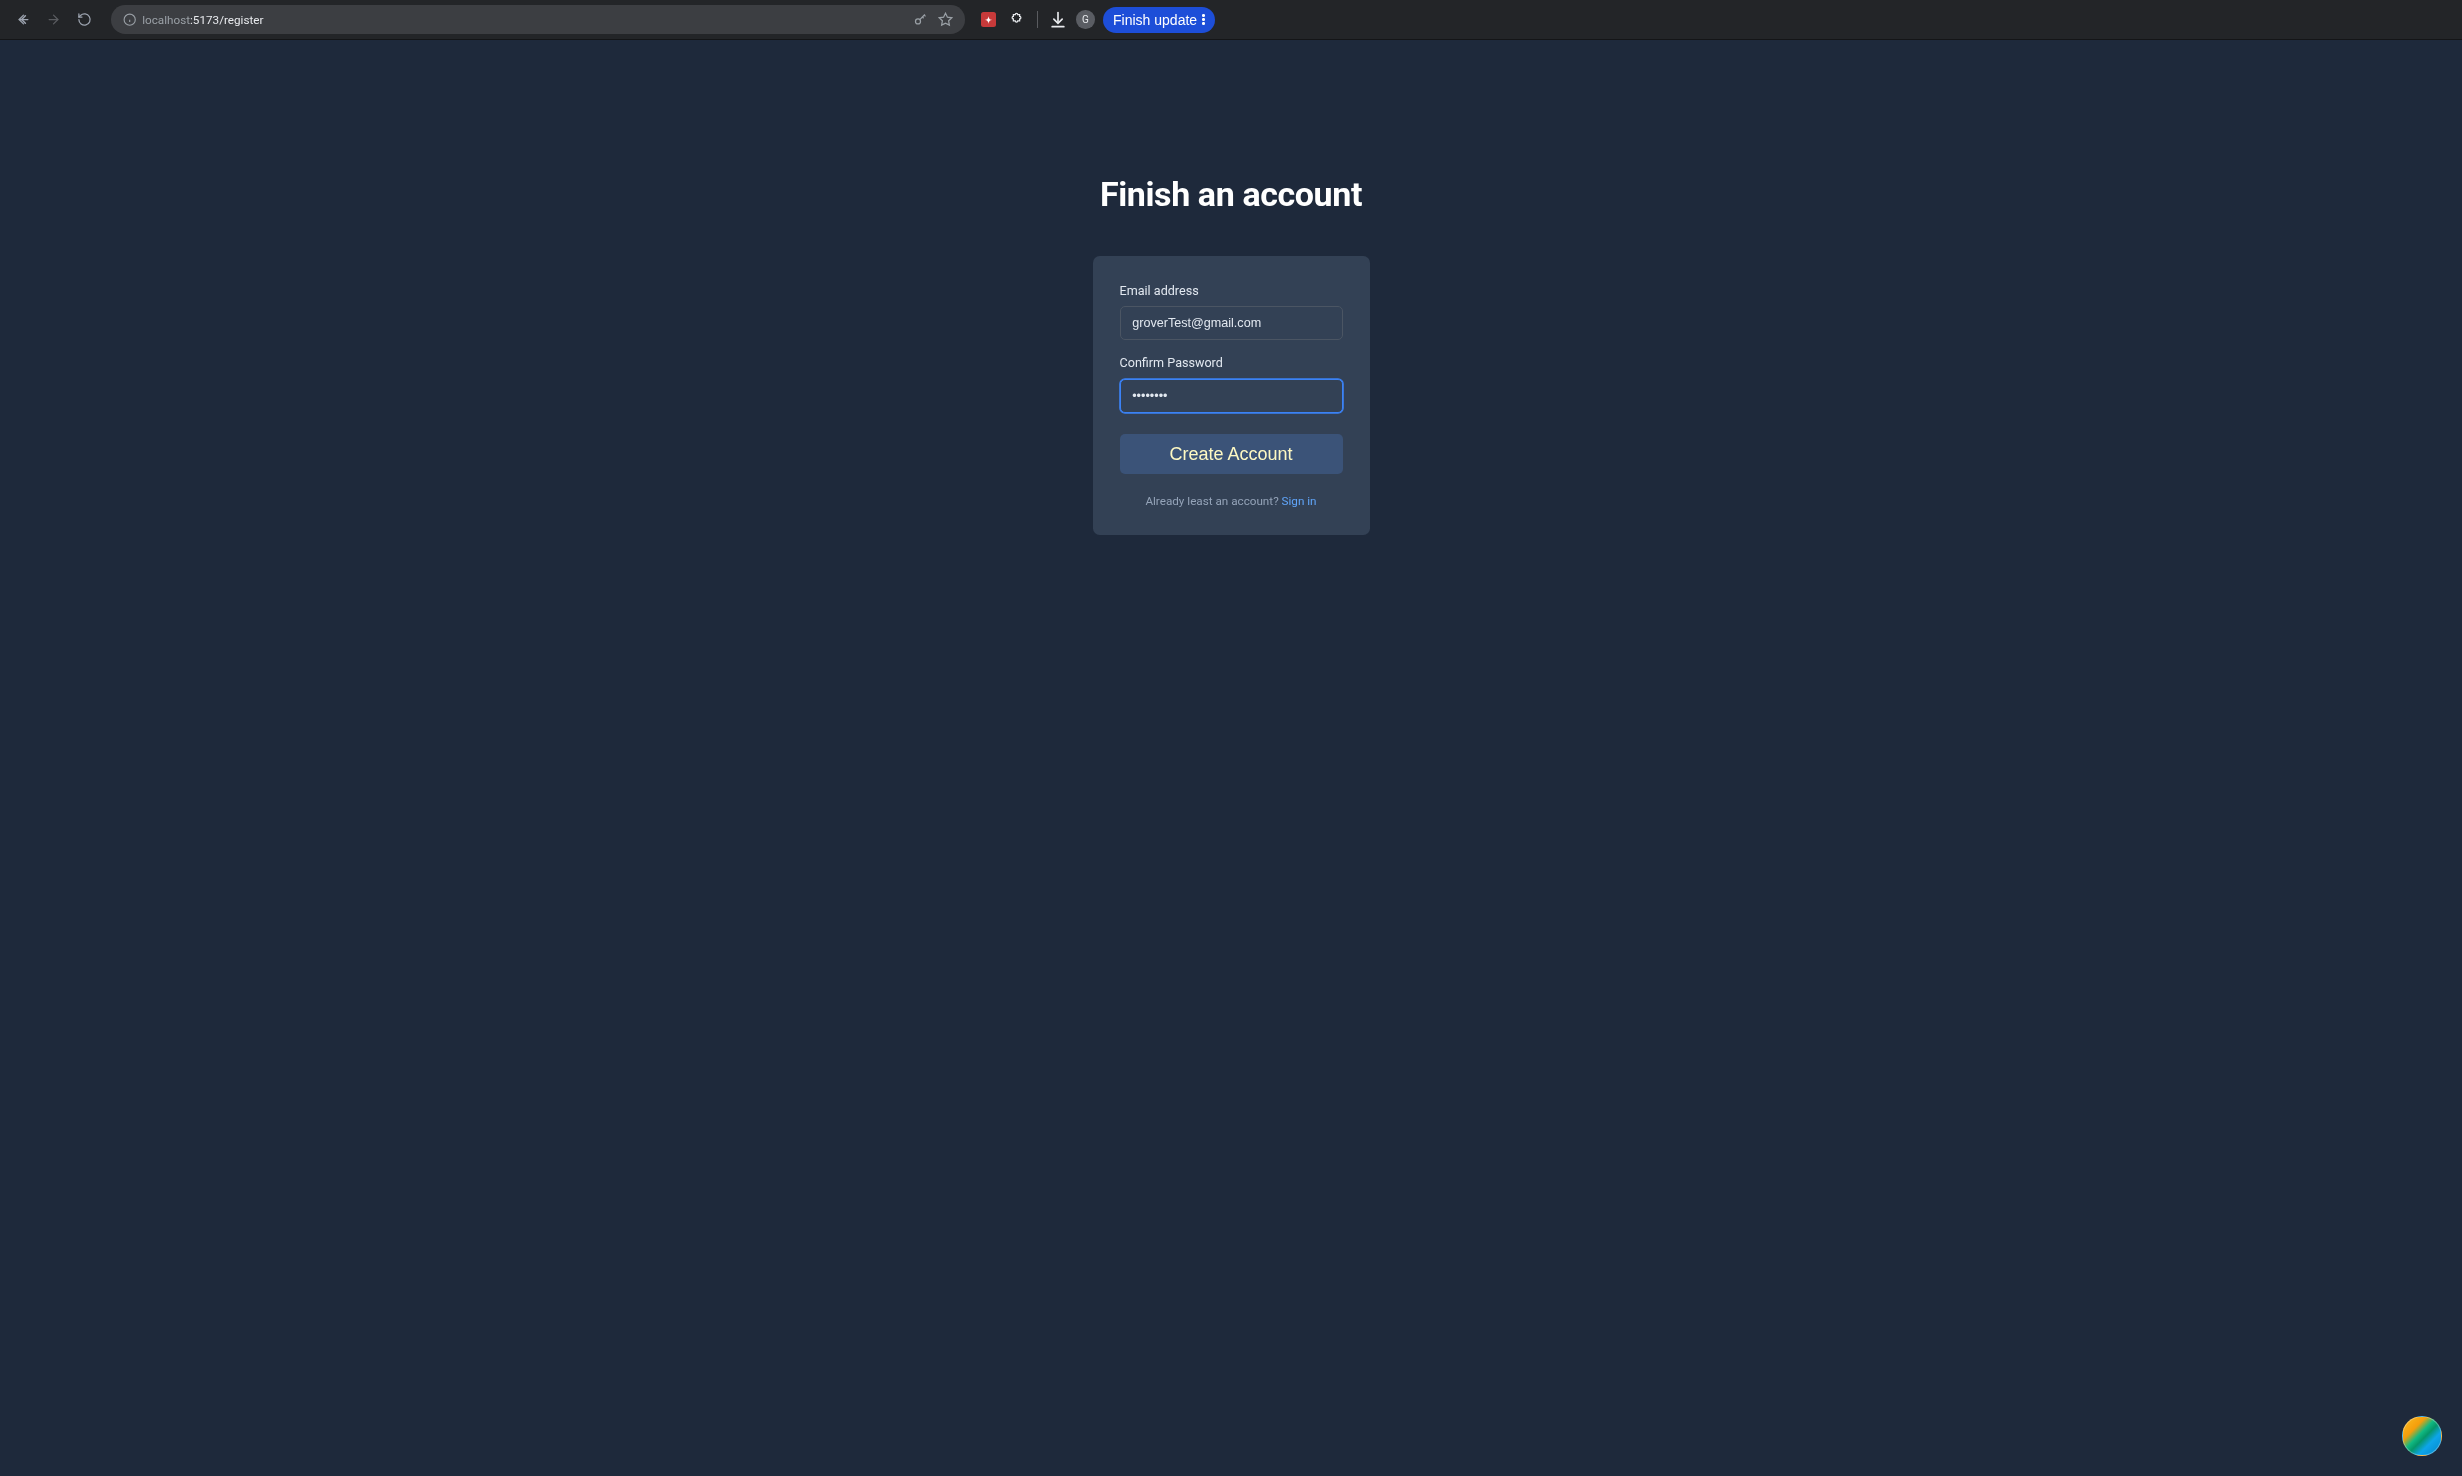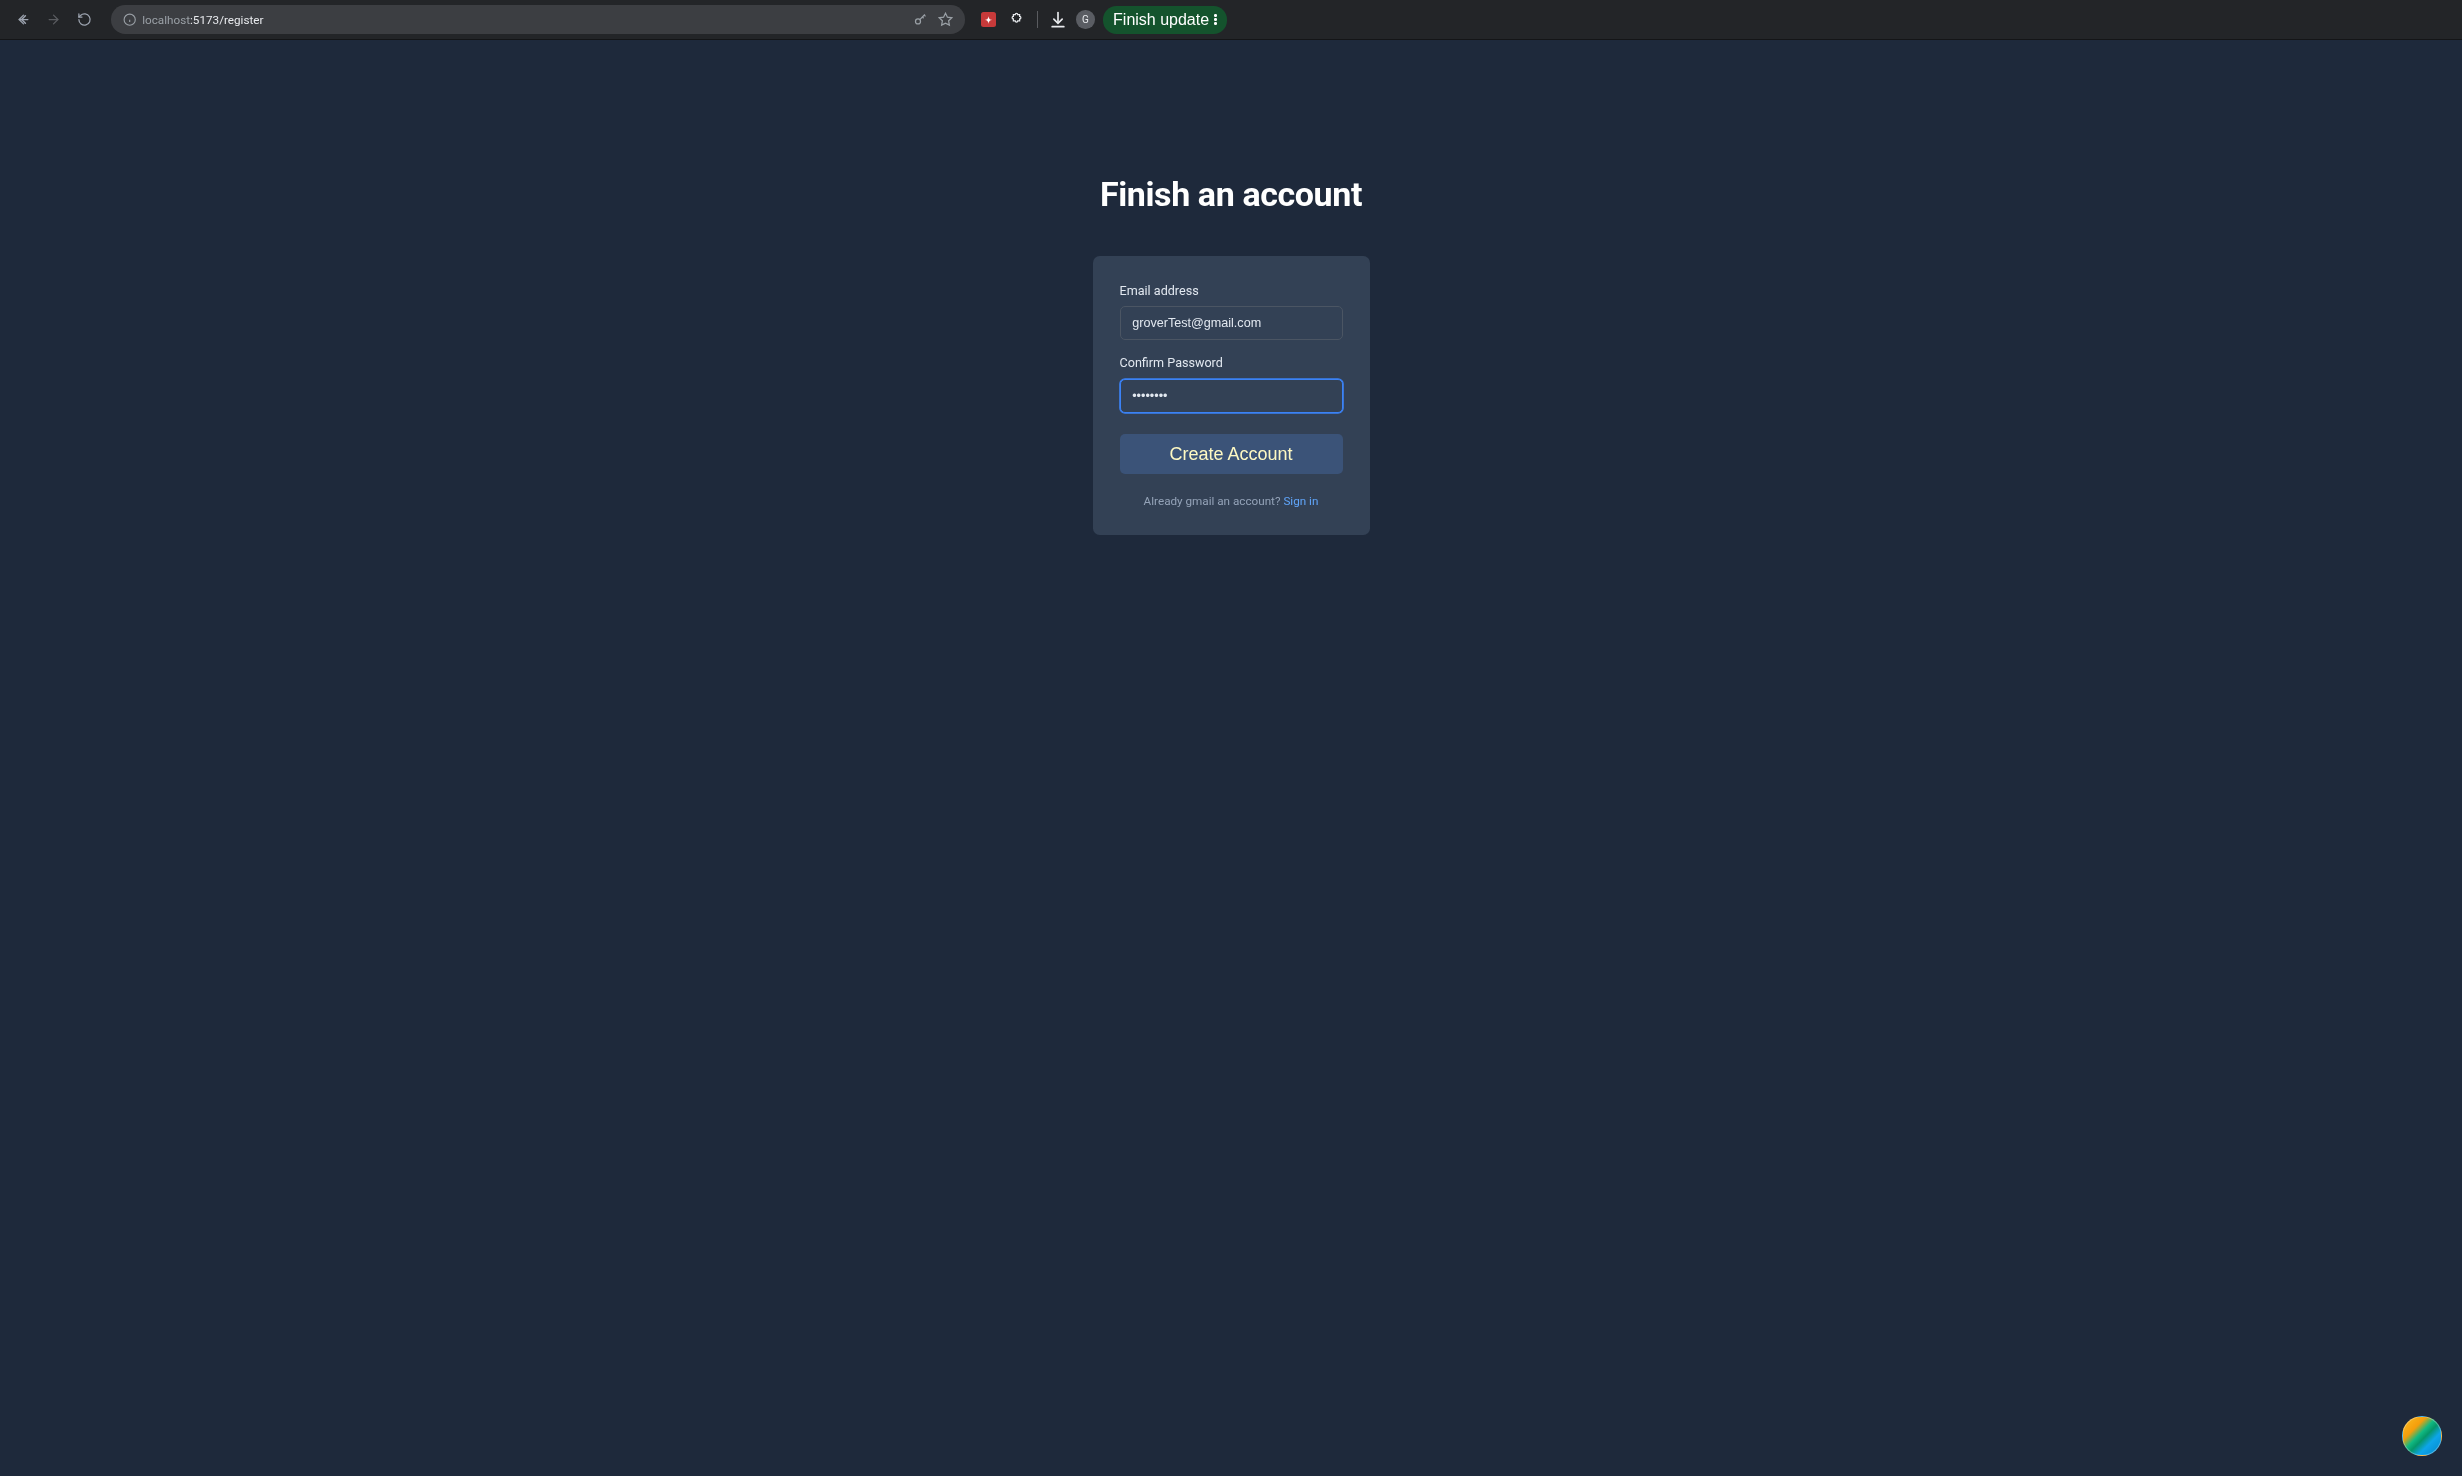--- a/index.html
+++ b/index.html
@@ -150,26 +150,26 @@
       border-radius: 50%;
       background: #5a5d63;
       display: flex;
       align-items: center;
       justify-content: center;
       color: #e8eaed;
       font-size: 10px;
     }
 
     .finish-update {
-      background: #14532d;
+      background: #1d4ed8;
       color: white;
       border: none;
       padding: 5px 10px;
       border-radius: 13.4px;
-      font-size: 16px;
+      font-size: 14px;
       display: flex;
       align-items: center;
       gap: 5px;
       cursor: pointer;
     }
 
     .more-dots {
       display: flex;
       flex-direction: column;
       gap: 1.7px;
@@ -380,20 +380,20 @@
 
 
     <div class="form-group">
       <label class="form-label">Confirm Password</label>
       <input type="text" class="form-input focused" value="••••••••" style="">
     </div>
 
     <button class="submit-btn">Create Account</button>
 
     <div class="signin-row">
-      <span>Already gmail an account? </span><a href="#" class="signin-link">Sign in</a>
+      <span>Already least an account? </span><a href="#" class="signin-link">Sign in</a>
     </div>
 
   </div>
 
   <div class="floating-badge"></div>
 </div>
 
 
 </body></html>

